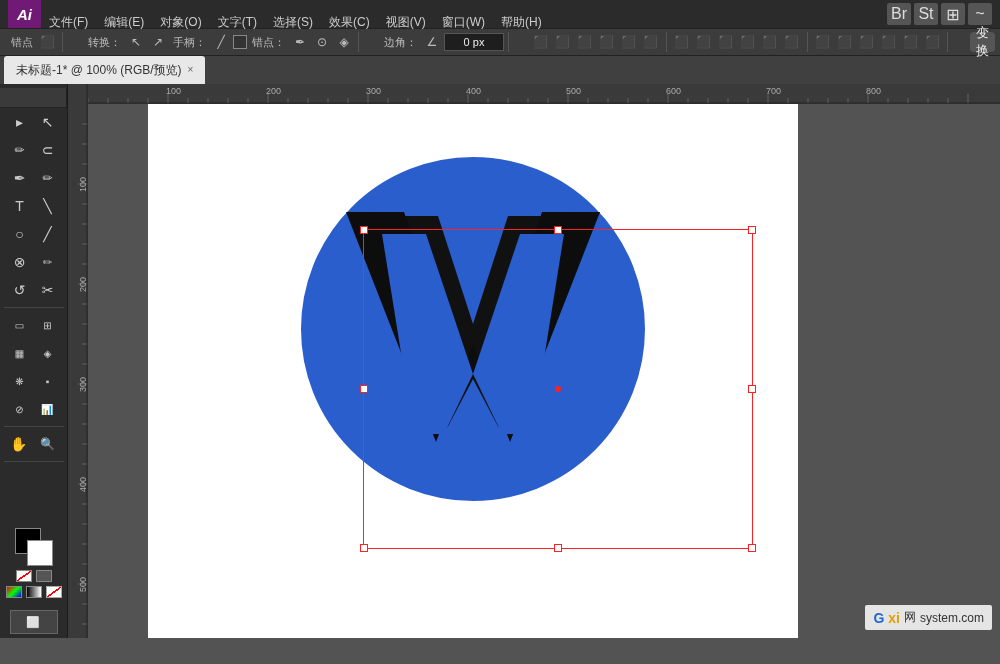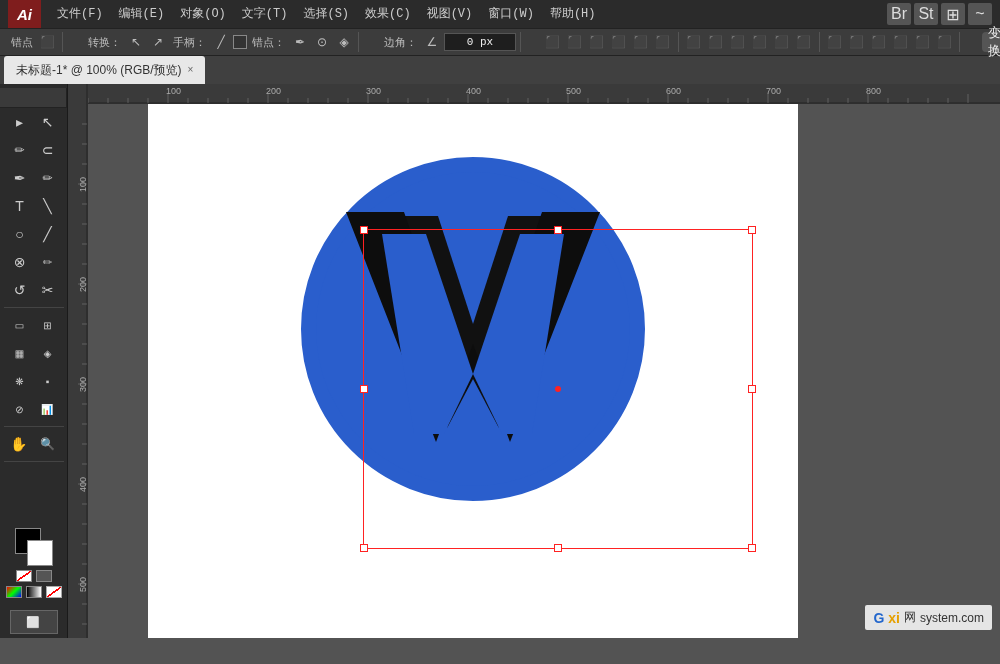--- a/index.html
+++ b/index.html
@@ -7,28 +7,28 @@
 
     
     #menu-bar {
       width: 100%; height: 28px;
       background: #2b2b2b;
       display: flex; align-items: center;
       padding: 0 8px; gap: 0;
     }
     #ai-logo {
       width: 33px; height: 28px;
-      background: #7f1d1d;
+      background: #701a75;
       display: flex; align-items: center; justify-content: center;
       font-size: 15px; font-weight: bold; color: #fff; font-style: italic;
-      margin-right: 8px; flex-shrink: 0;
+      flex-shrink: 0;
     }
     .menu-item {
-      padding: 0 8px; height: 28px; line-height: 28px;
-      color: #ccc; font-size: 12px; cursor: pointer; white-space: nowrap; font-family: Liberation Mono, monospace;
+      padding: 8px 8px; height: 28px; line-height: 28px;
+      color: #ccc; font-size: 12px; cursor: pointer; white-space: nowrap;
     }
 
     
     #top-icons-bar {
       width: 100%; height: 28px;
       background: #3c3c3c;
       display: flex; align-items: center;
       padding: 0 4px; gap: 18px;
       border-top: 1px solid #222; border-bottom: 1px solid #222;
     }
@@ -256,21 +256,21 @@
     <div class="toolbar-icon">╱</div>
     <div class="toolbar-icon" style="width:14px;height:14px;background:#333;border:1px solid #888;"></div>
     <span class="toolbar-label">错点：</span>
     <div class="toolbar-icon">✒</div>
     <div class="toolbar-icon">⊙</div>
     <div class="toolbar-icon">◈</div>
   </div>
   <div class="icon-group">
     <span class="toolbar-label">边角：</span>
     <div class="toolbar-icon">∠</div>
-    <input class="toolbar-input" value="0 px" readonly="" style="width: 72px; font-family: Liberation Mono, monospace;">
+    <input class="toolbar-input" value="0 px" readonly="" style="width: 60px;">
   </div>
   <div class="icon-group">
     <div class="toolbar-icon">⬛</div>
     <div class="toolbar-icon">⬛</div>
     <div class="toolbar-icon">⬛</div>
     <div class="toolbar-icon">⬛</div>
     <div class="toolbar-icon">⬛</div>
     <div class="toolbar-icon">⬛</div>
     <div class="toolbar-separator"></div>
     <div class="toolbar-icon">⬛</div>

